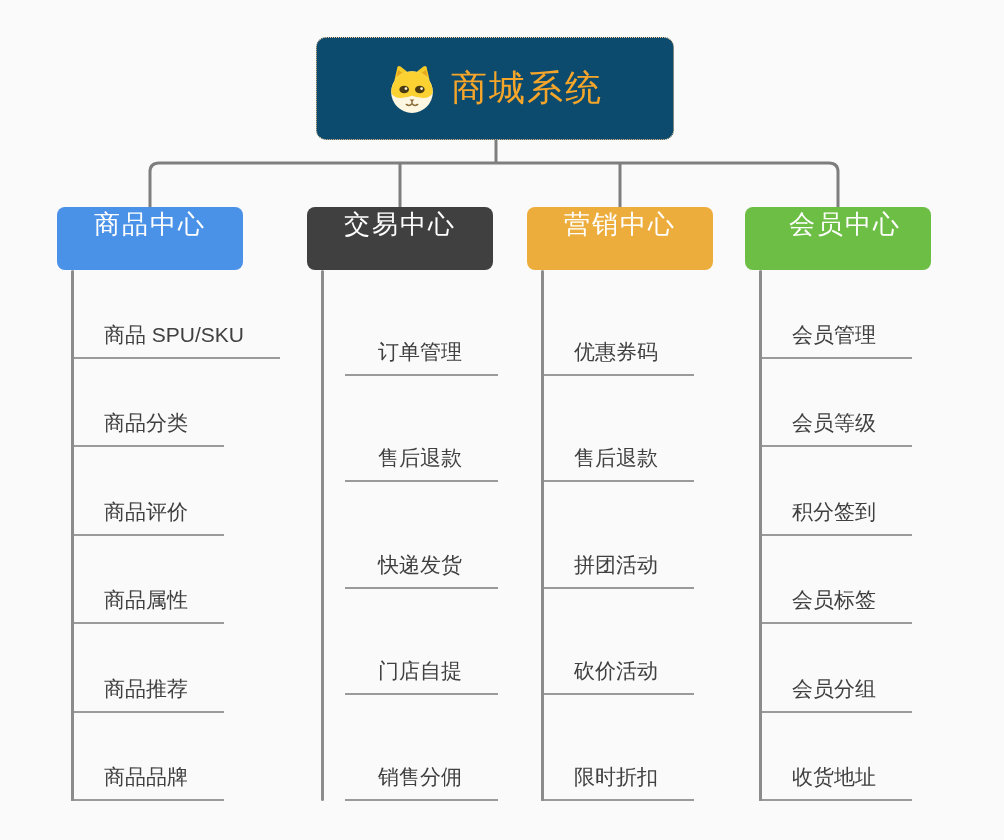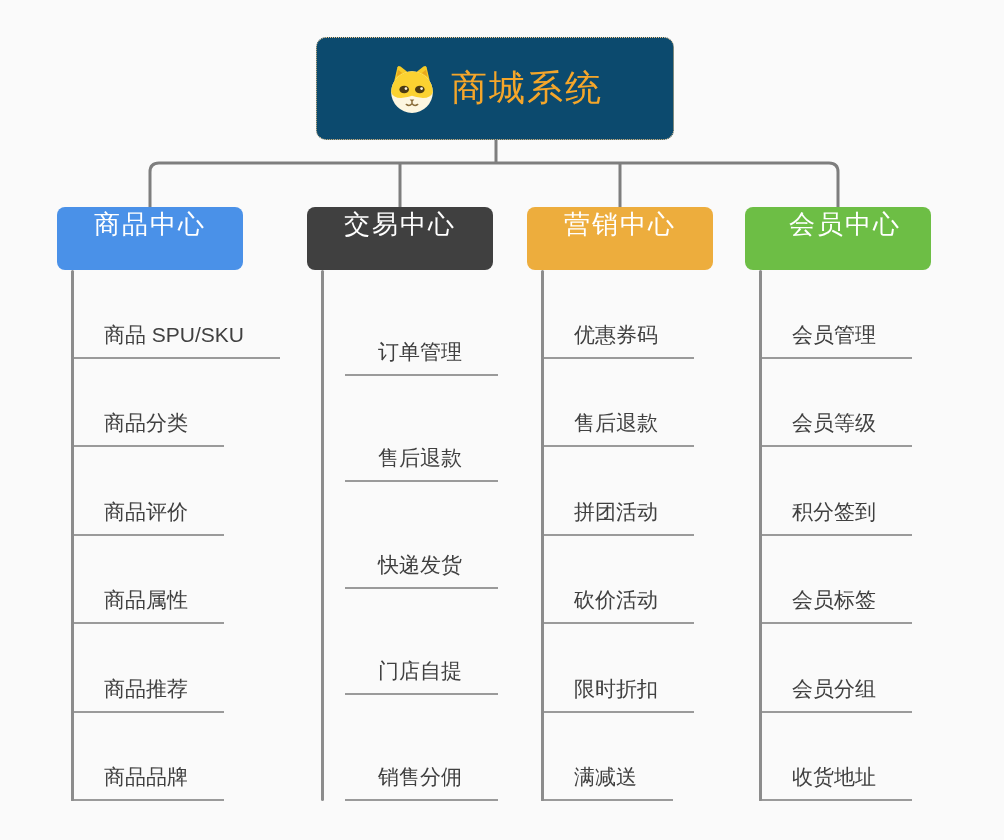--- a/index.html
+++ b/index.html
@@ -173,23 +173,20 @@
       </div>
     <div class="leaf">
         <span class="leaf-label">拼团活动</span>
       </div>
     <div class="leaf">
         <span class="leaf-label">砍价活动</span>
       </div>
     <div class="leaf">
         <span class="leaf-label">限时折扣</span>
       </div>
-    <div class="leaf">
-        <span class="leaf-label">满减送</span>
-      </div>
   </div>
 
   <div class="column c4">
     <div class="vline"></div>
     <div class="leaf">
         <span class="leaf-label">会员管理</span>
       </div>
     <div class="leaf">
         <span class="leaf-label">会员等级</span>
       </div>

